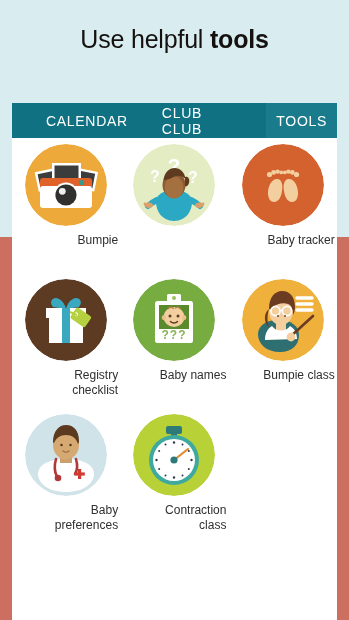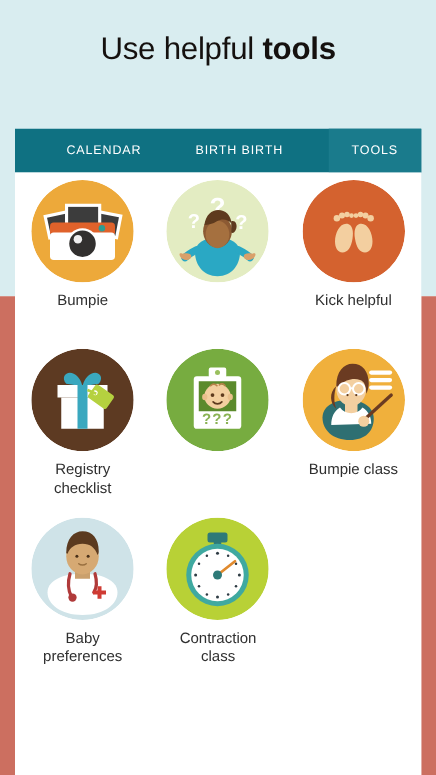--- a/index.html
+++ b/index.html
@@ -65,21 +65,21 @@
     background: #0f7182;
     display: flex;
   }
   .tab {
     flex: 1;
     position: relative;
     display: flex;
     align-items: center;
     justify-content: center;
     color: #ffffff;
-    font-size: 10px;
+    font-size: 14px;
     letter-spacing: 0.7px;
     font-weight: 400;
     cursor: pointer;
     user-select: none;
     margin-left: 34px;
   }
   .tab.active { background: #1a7b8c; }
 
   
   .grid {
@@ -107,21 +107,21 @@
   .tool-icon {
     width: 82px;
     height: 82px;
     border-radius: 50%;
     position: relative;
     overflow: hidden;
     flex: none;
   }
   .tool-label {
     margin-top: 7px;
-    text-align: center;
+    text-align: right;
     font-size: 12px;
     line-height: 15px;
     color: #2f2f2f;
     width: 104px;
     white-space: pre-line;
   }
 
   
   .icon-svg { display: block; width: 82px; height: 82px; }
 </style>
@@ -136,21 +136,21 @@
 
   <div class="rail rail-left"></div>
   <div class="rail rail-right"></div>
 
   <div class="tabbar">
     <div class="tab">
       <span>CALENDAR</span>
 
     </div>
     <div class="tab">
-      <span>BIRTH BIRTH</span>
+      <span>CLUB CLUB</span>
 
     </div>
     <div class="tab active">
       <span>TOOLS</span>
 
     </div>
   </div>
 
   <div class="grid">
 
@@ -212,21 +212,21 @@
           </g>
           <g fill="#f3cfa0">
             <path d="M46 35 c-4 1 -5 6 -4 12 c1 7 4 11 8 11 c4 0 6 -4 6 -9 c0 -7 -4 -15 -10 -14 z"></path>
             <circle cx="54.5" cy="30.5" r="2.6"></circle>
             <circle cx="50.4" cy="28.4" r="2.4"></circle>
             <circle cx="46.4" cy="27.6" r="2.2"></circle>
             <circle cx="42.8" cy="28.4" r="1.9"></circle>
           </g>
         </svg>
       </div>
-      <div class="tool-label">Kick helpful</div>
+      <div class="tool-label">Baby tracker</div>
     </div>
 
     <div class="tool">
       <div class="tool-icon">
         <svg class="icon-svg" viewBox="0 0 82 82">
           <circle cx="41" cy="41" r="41" fill="#5d3a22"></circle>
           <path d="M28 28 c-5 -6 1 -11 6 -8 c4 2 6 6 7 10 z" fill="#3aa8bf"></path>
           <path d="M54 28 c5 -6 -1 -11 -6 -8 c-4 2 -6 6 -7 10 z" fill="#3aa8bf"></path>
           <rect x="21" y="29" width="40" height="10" fill="#ffffff"></rect>
           <rect x="24" y="39" width="34" height="25" fill="#ffffff"></rect>
@@ -254,20 +254,21 @@
           <ellipse cx="30.8" cy="38.5" rx="2.1" ry="2.6" fill="#e9bf8c"></ellipse>
           <ellipse cx="51.2" cy="38.5" rx="2.1" ry="2.6" fill="#e9bf8c"></ellipse>
           <circle cx="37" cy="37" r="1.5" fill="#5e3a1e"></circle>
           <circle cx="45" cy="37" r="1.5" fill="#5e3a1e"></circle>
           <path d="M37.5 42.5 c1.8 2 5.2 2 7 0" stroke="#5e3a1e" stroke-width="1.4" fill="none" stroke-linecap="round"></path>
           <path d="M35.5 29.5 c1.5 -1.5 3.5 -1.5 5 0" stroke="#b8834a" stroke-width="1.3" fill="none" stroke-linecap="round"></path>
           <path d="M42.5 29 c1.5 -1.5 3.5 -1.2 4.5 0.5" stroke="#b8834a" stroke-width="1.3" fill="none" stroke-linecap="round"></path>
           <text x="41" y="60" font-family="Liberation Sans, sans-serif" font-size="12" font-weight="700" fill="#8ab354" text-anchor="middle" letter-spacing="1">???</text>
         </svg>
       </div>
+      <div class="tool-label">Baby names</div>
     </div>
 
     <div class="tool">
       <div class="tool-icon">
         <svg class="icon-svg" viewBox="0 0 82 82">
           <circle cx="41" cy="41" r="41" fill="#f0b03c"></circle>
           <g stroke="#ffffff" stroke-width="3.4" stroke-linecap="round">
             <line x1="55" y1="19" x2="70" y2="19"></line>
             <line x1="55" y1="25" x2="70" y2="25"></line>
             <line x1="55" y1="31" x2="70" y2="31"></line>

